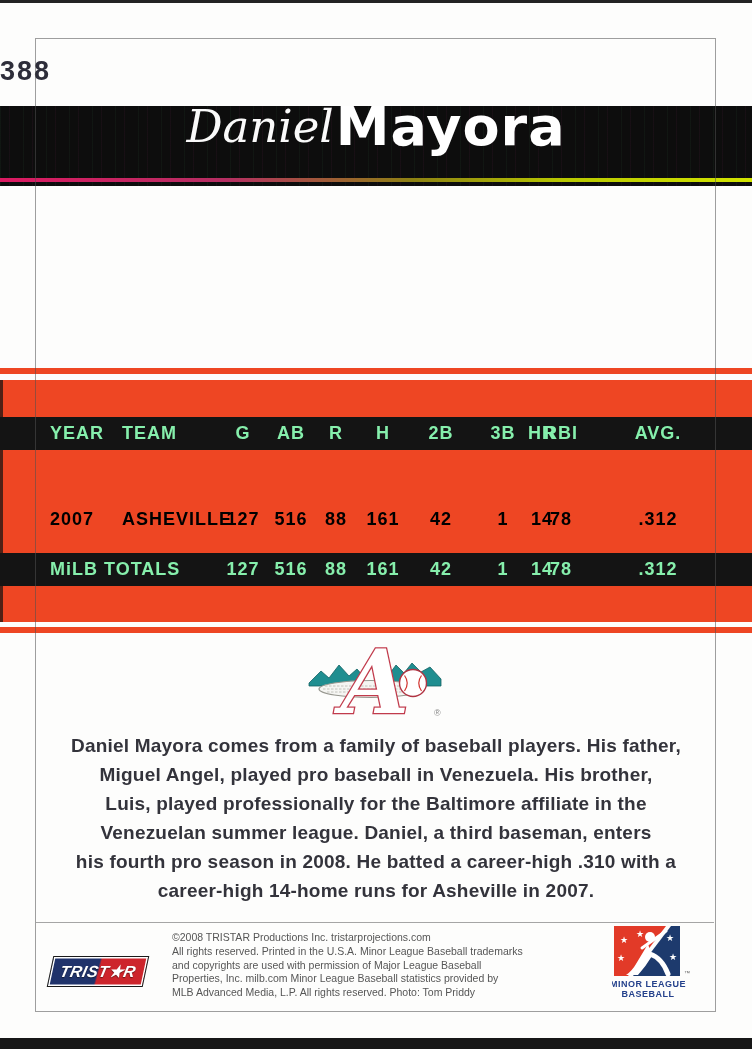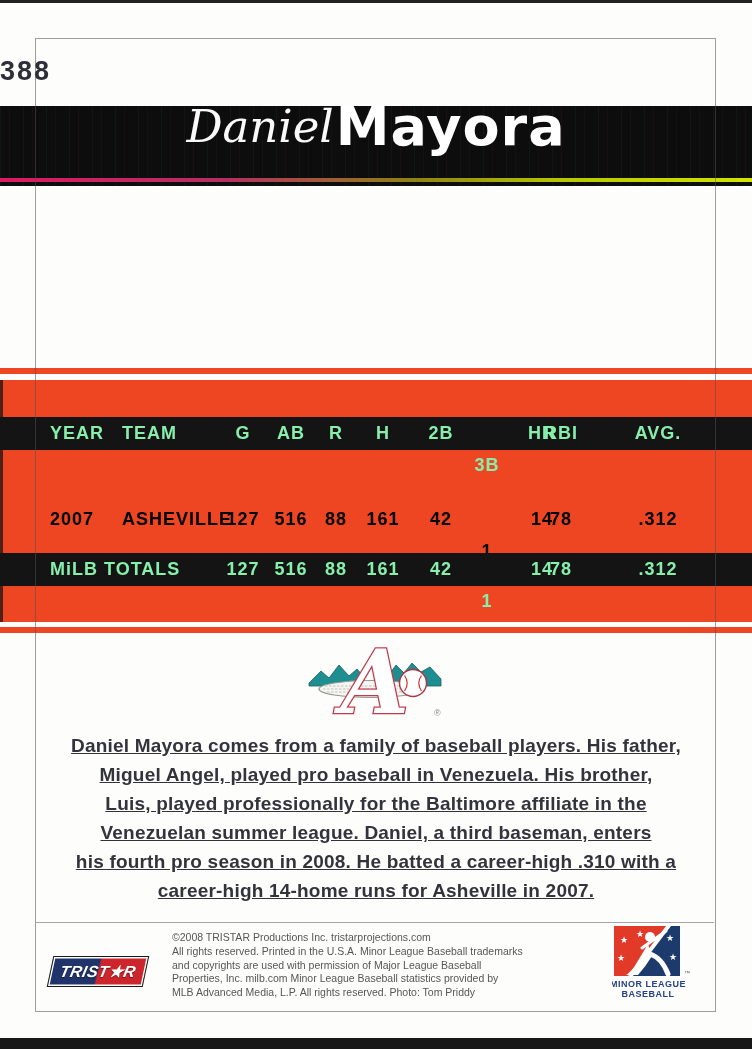--- a/index.html
+++ b/index.html
@@ -37,27 +37,27 @@
   .stats-header{top:37px;}
   .stats-totals{top:173px;}
   .stats-row{position:absolute;top:125px;left:0;width:752px;height:28px;color:#000000;}
   .stats-header .stat-cell,.stats-totals .stat-cell{line-height:33px;}
   .stats-row .stat-cell{line-height:28px;}
   .stat-cell{position:absolute;top:0;white-space:nowrap;font-weight:bold;font-size:18px;
              letter-spacing:1px;transform:translateX(-50%);}
   .p0{left:50px;transform:none;}
   .p1{left:122px;transform:none;}
   .p2{left:243px;} .p3{left:291px;} .p4{left:336px;} .p5{left:383px;} .p6{left:441px;}
-  .p7{left:487px;margin-top:32px;} .p8{left:542px;} .p9{left:561px;} .p10{left:658px;}
+  .p7{left:503px;} .p8{left:542px;} .p9{left:561px;} .p10{left:658px;}
 
   .team-logo{position:absolute;top:636px;left:50%;transform:translateX(-50%);z-index:2;}
 
   .bio-paragraph{position:absolute;top:731px;left:50%;transform:translateX(-50%);width:700px;
                  text-align:center;font-size:19px;font-weight:bold;color:#33333b;
-                 line-height:29px;white-space:pre-line;letter-spacing:.2px;text-decoration:underline;}
+                 line-height:29px;white-space:pre-line;letter-spacing:.2px;}
 
   .fineprint-divider{position:absolute;top:922px;left:36px;width:678px;height:1px;background:#a5a5a5;}
 
   .tristar-logo{position:absolute;top:956px;left:50px;width:94px;height:29px;
       transform:skewX(-12deg);border:1px solid #1a1a1a;box-shadow:inset 0 0 0 1.5px #fff;
       background:linear-gradient(93deg,#20336b 0%,#20336b 49%,#cd252c 51%,#cd252c 100%);
       display:flex;align-items:center;justify-content:center;}
   .tristar-logo span{font-style:italic;font-weight:bold;font-size:16px;color:#ffffff;
       letter-spacing:.5px;text-shadow:0 1px 1px rgba(0,0,0,.5);}
 

